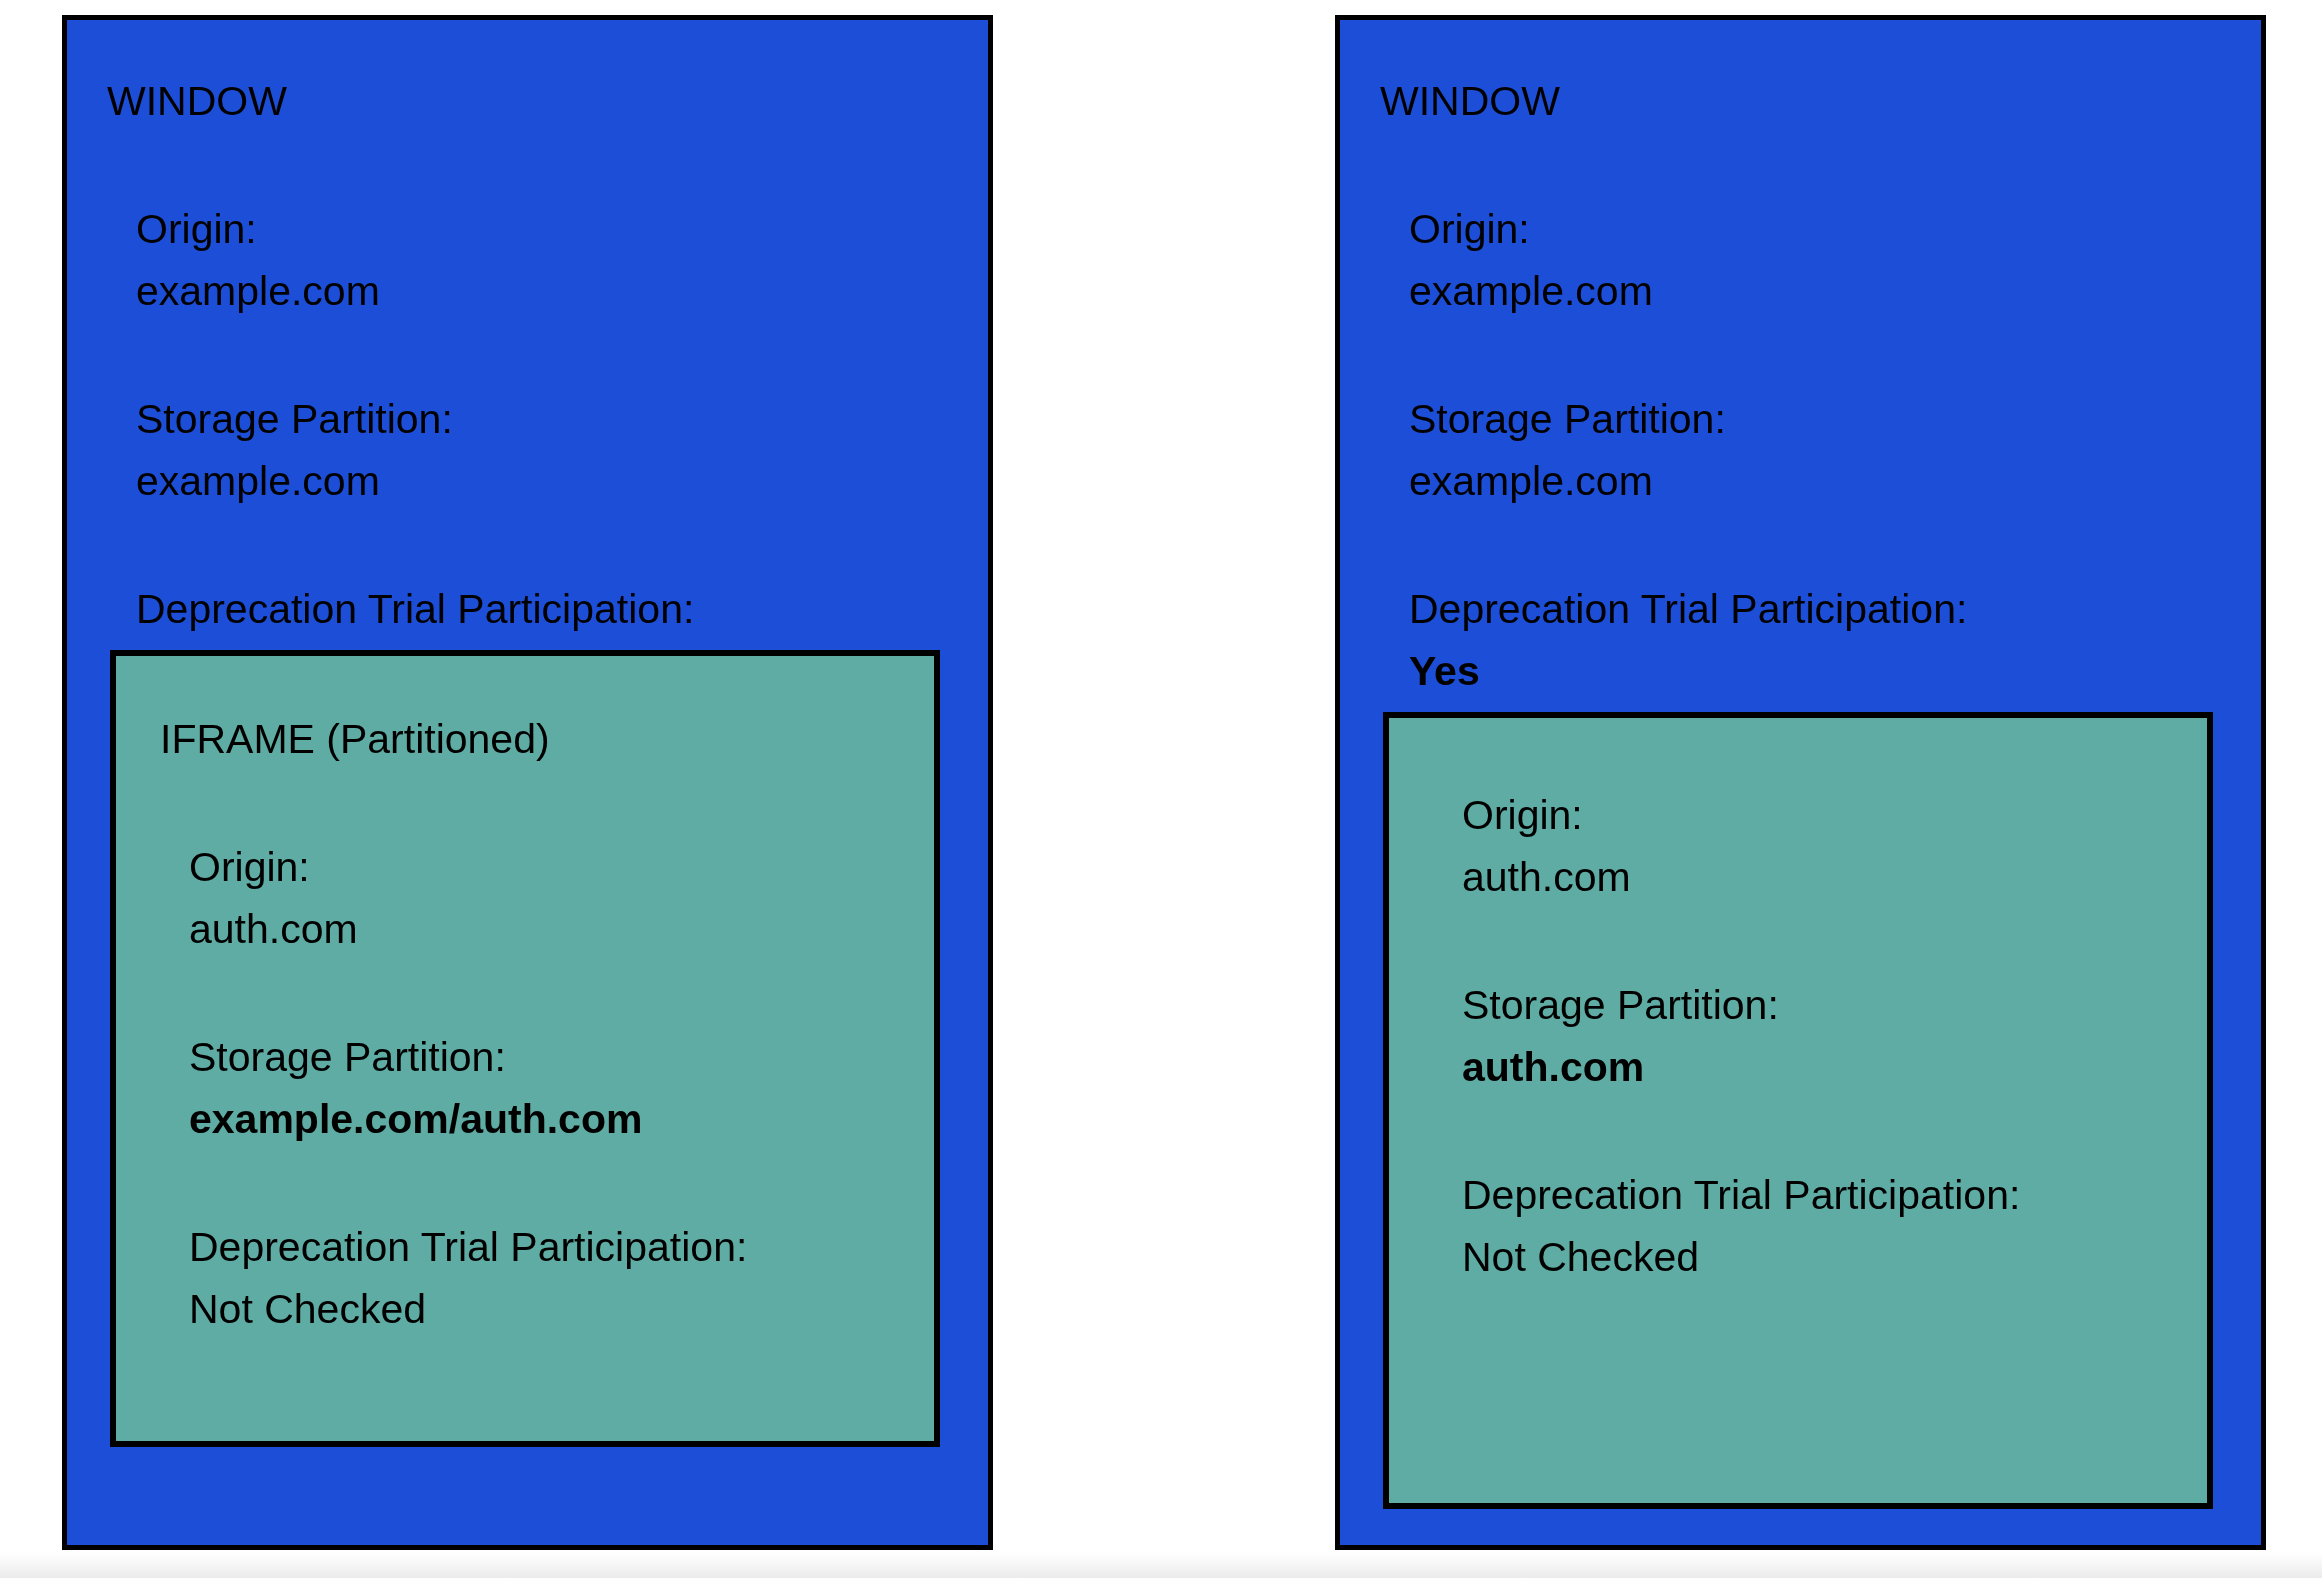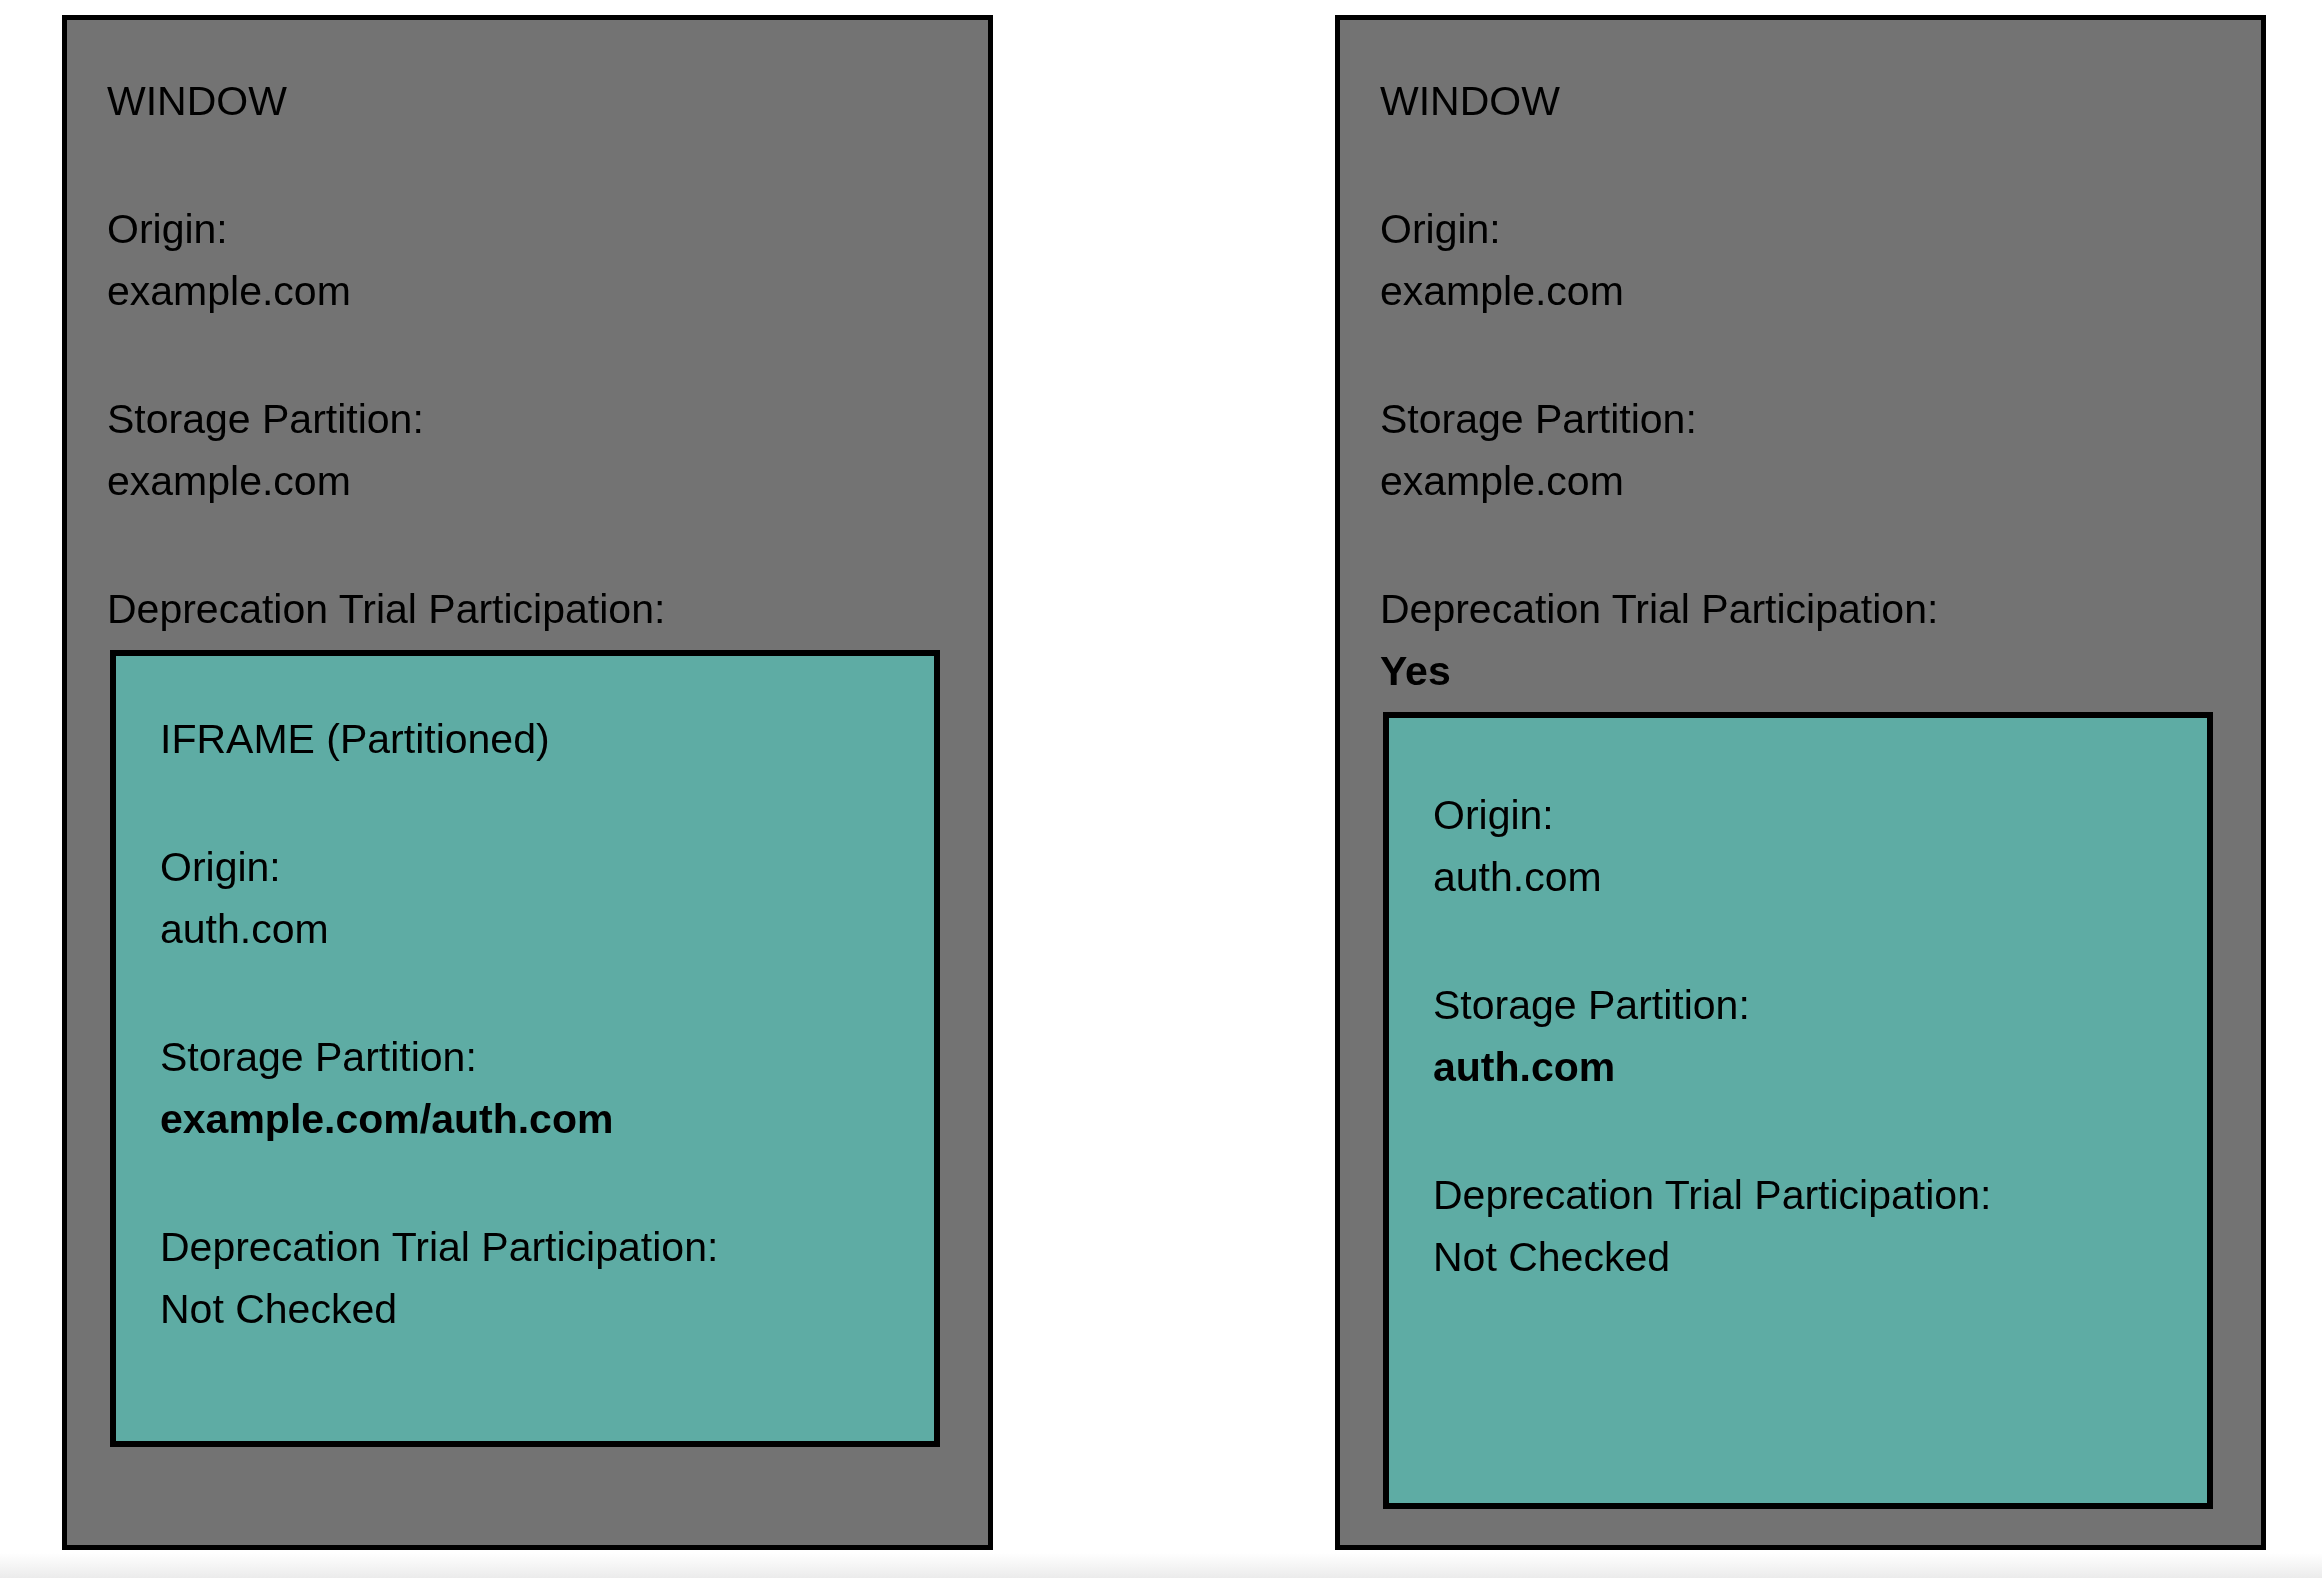--- a/index.html
+++ b/index.html
@@ -13,31 +13,32 @@
     position: relative;
     overflow: hidden;
     font-family: "Liberation Sans", sans-serif;
     color: #000000;
   }
   .panel {
     position: absolute;
     top: 15px;
     width: 931px;
     height: 1535px;
-    background: #737373;
+    background: #1d4ed8;
     border: 5px solid #000000;
     box-sizing: border-box;
   }
   .panel-left  { left: 62px; }
   .panel-right { left: 1335px; }
 
   .box-title, .label, .value {
     font-size: 41px;
     line-height: 62px;
     white-space: nowrap;
+    margin-left: 29px;
   }
   .panel > .box-title { margin: 50px 0 0 40px; }
   .pair  { margin: 66px 0 0 40px; }
   .value.bold { font-weight: bold; }
 
   .iframe-box {
     margin: 10px 0 0 43px;
     width: 830px;
     height: 797px;
     background: #5EACA4;

